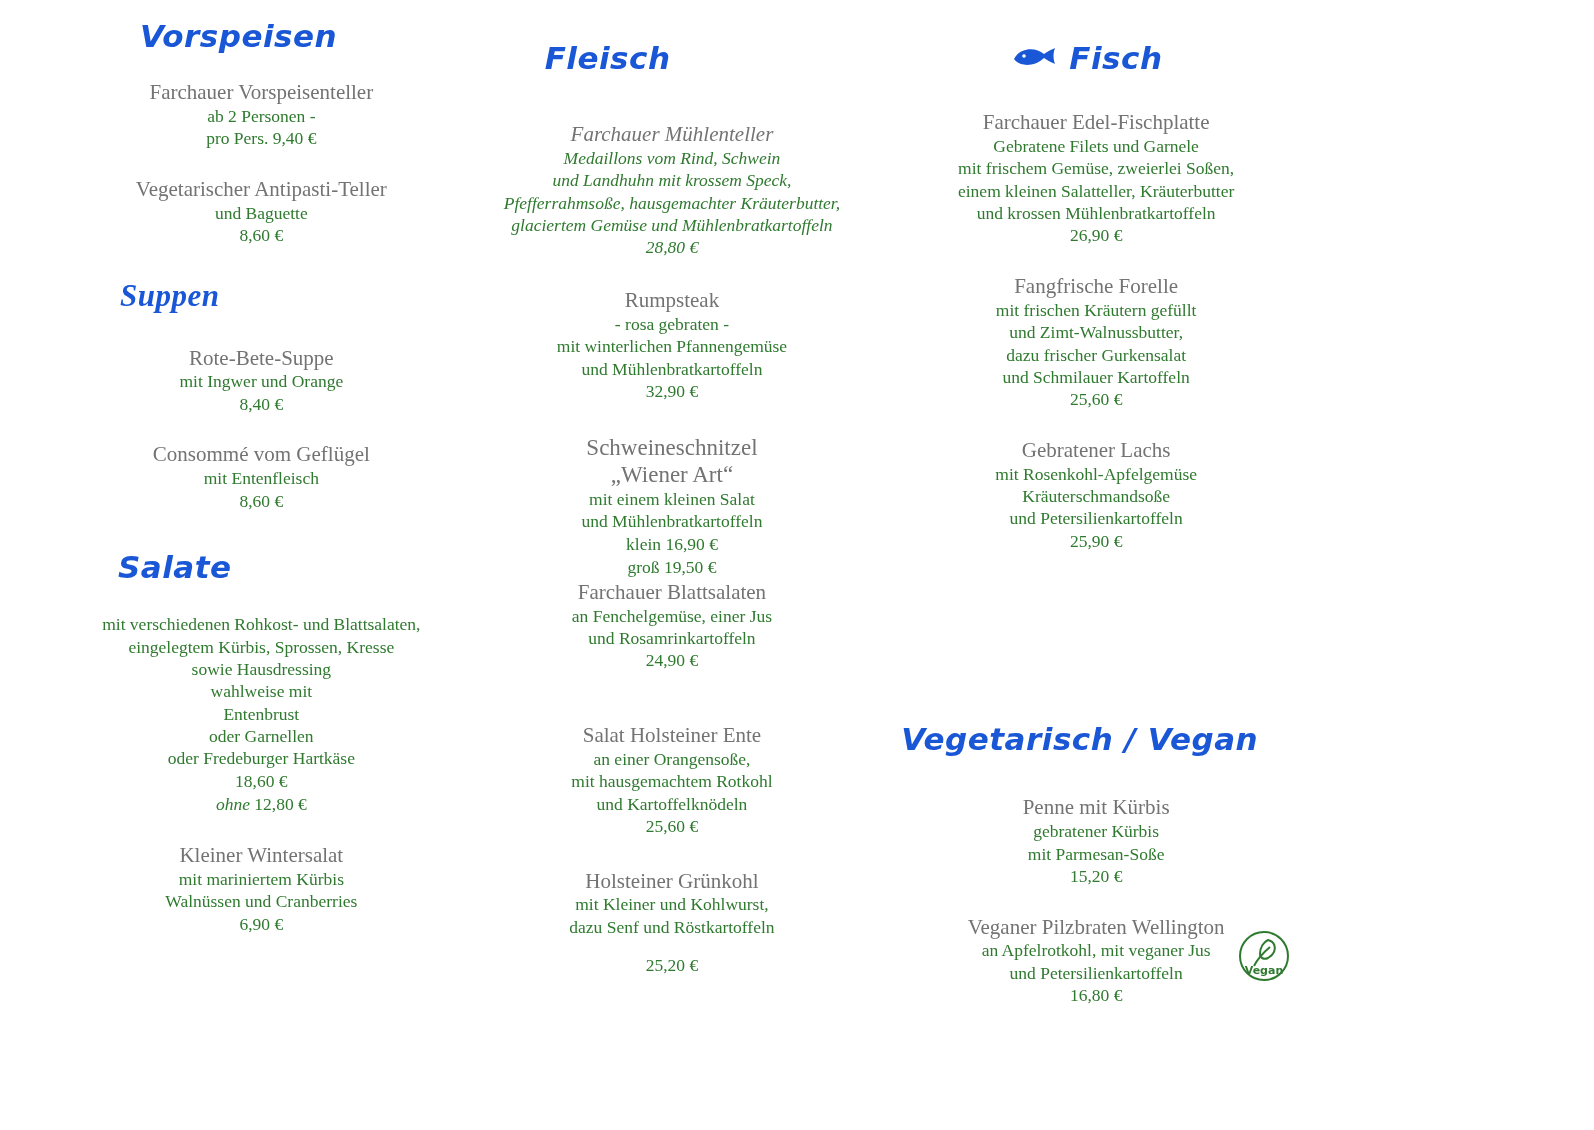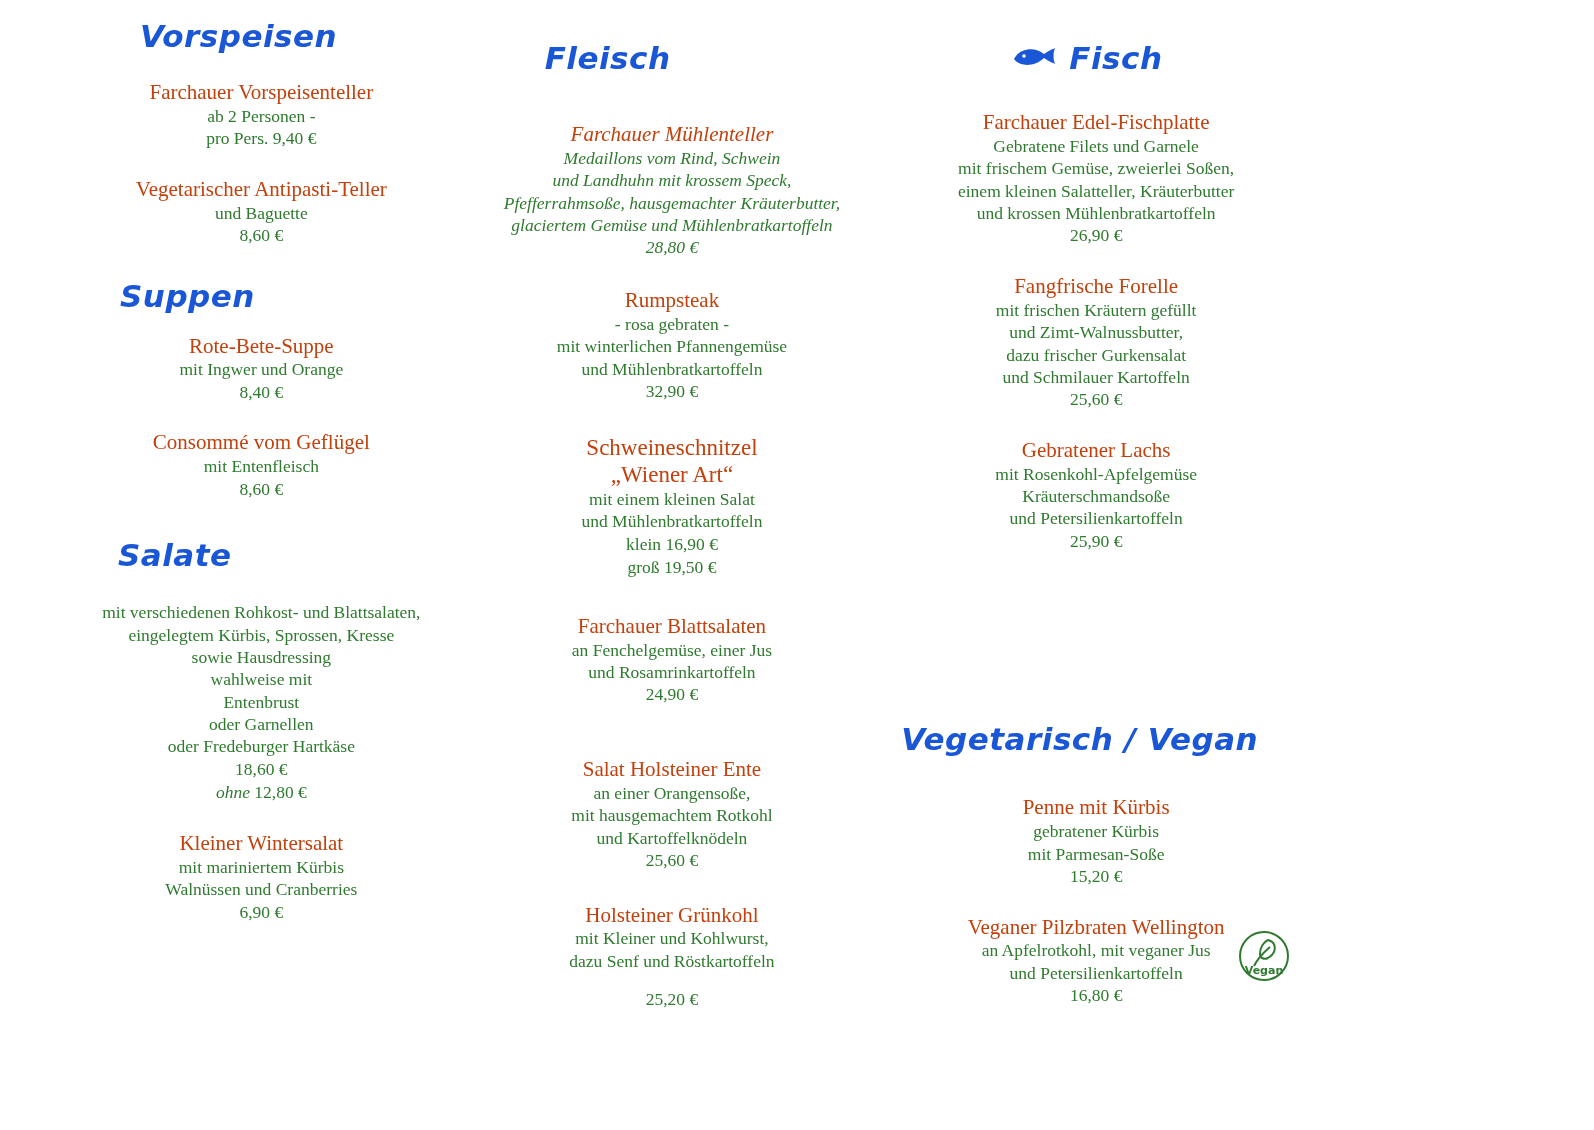--- a/index.html
+++ b/index.html
@@ -48,21 +48,21 @@
   }
   .fish-icon svg { display: block; }
 
   .dish {
     text-align: center;
     margin: 0 auto;
   }
   .dish-name {
     font-size: 21px;
     line-height: 1.18;
-    color: #c2410c;
+    color: #737373;
     white-space: pre-line;
   }
   .dish-desc {
     font-size: 17.5px;
     line-height: 1.28;
     color: #2f7a2f;
     white-space: pre-line;
   }
   .dish-price {
     font-size: 17.5px;
@@ -95,21 +95,21 @@
       <div class="dish-desc">ab 2 Personen -</div>
       <div class="dish-price">pro Pers. 9,40 €</div>
     </div>
 
     <div class="dish" style="margin-bottom: 30px;">
       <div class="dish-name">Vegetarischer Antipasti-Teller</div>
       <div class="dish-desc">und Baguette</div>
       <div class="dish-price">8,60 €</div>
     </div>
 
-    <div class="section-head" style="margin-left: 50px; margin-bottom: 20px;">Suppen</div>
+    <div class="section-head" style="margin-left: 50px; margin-bottom: 32px; font-family: Liberation Serif, serif;">Suppen</div>
 
     <div class="dish" style="margin-bottom: 26px;">
       <div class="dish-name">Rote-Bete-Suppe</div>
       <div class="dish-desc">mit Ingwer und Orange</div>
       <div class="dish-price">8,40 €</div>
     </div>
 
     <div class="dish" style="margin-bottom: 36px;">
       <div class="dish-name">Consommé vom Geflügel</div>
       <div class="dish-desc">mit Entenfleisch</div>
@@ -153,21 +153,21 @@
     </div>
 
     <div class="dish" style="margin-bottom: 30px;">
       <div class="dish-name">Rumpsteak</div>
       <div class="dish-desc">- rosa gebraten -
 mit winterlichen Pfannengemüse
 und Mühlenbratkartoffeln</div>
       <div class="dish-price">32,90 €</div>
     </div>
 
-    <div class="dish" style="margin-bottom: 34px;">
+    <div class="dish" style="">
       <div class="dish-name" style="font-size:23px;">Schweineschnitzel
 „Wiener Art“</div>
       <div class="dish-desc">mit einem kleinen Salat
 und Mühlenbratkartoffeln</div>
       <div class="dish-price">klein 16,90 €
 groß 19,50 €</div>
     </div>
 
     <div class="dish" style="margin-bottom: 50px;">
       <div class="dish-name">Farchauer Blattsalaten</div>

